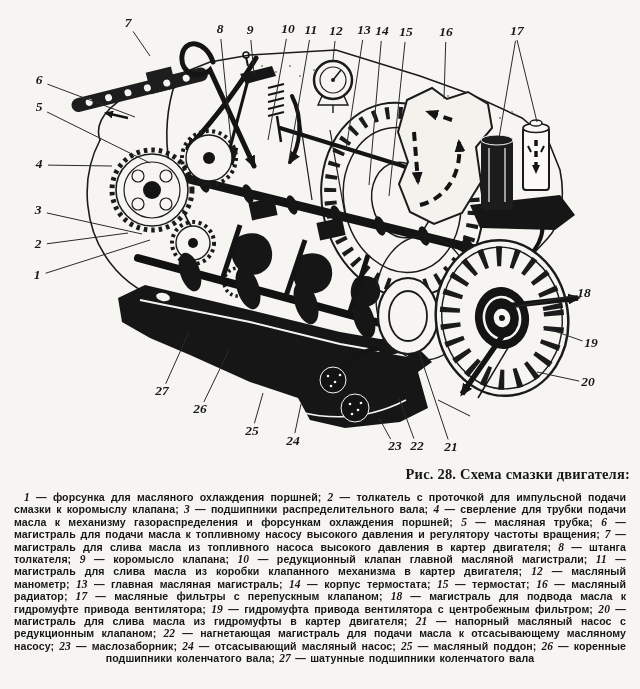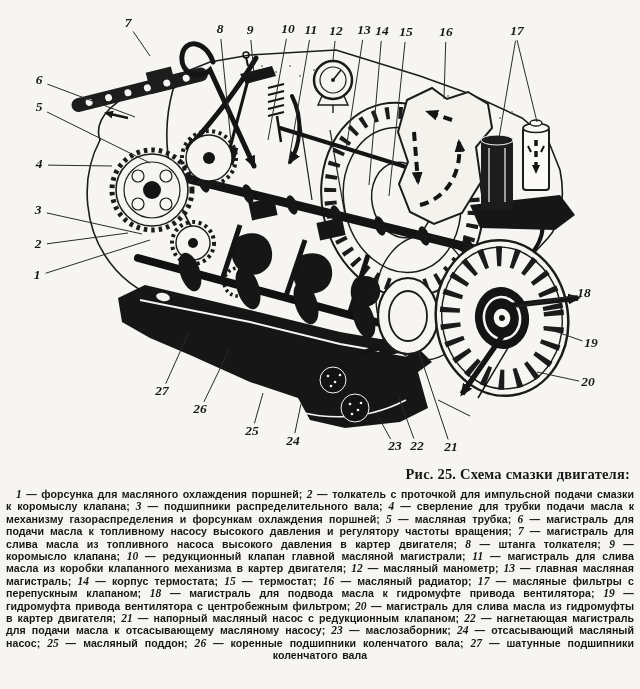--- a/index.html
+++ b/index.html
@@ -11,21 +11,21 @@
   .pipe{fill:none;stroke:#141414;stroke-width:5;stroke-linecap:round;}
   .pipe2{fill:none;stroke:#141414;stroke-width:4;stroke-linecap:round;}
   .dark{fill:#161616;stroke:none;}
   .paperfill{fill:#f6f5f1;}
   .leader{stroke:#2a2a2a;stroke-width:1;}
   .callout{font:italic 700 13.5px "Liberation Serif",serif;fill:#171717;
            text-anchor:middle;dominant-baseline:middle;}
   .caption{padding:4px 6px 0 6px;}
   .caption-title{font:700 14.5px "Liberation Serif",serif;text-align:right;
                  padding-right:4px;margin:2px 0 5px 0;letter-spacing:.2px;}
-  .caption-body{margin:0;font:700 10.6px/12.4px "Liberation Sans",sans-serif;
+  .caption-body{margin:8px;font:700 10.6px/12.4px "Liberation Sans",sans-serif;
                 text-align:justify;text-align-last:center;letter-spacing:.05px;
                 word-spacing:1.4px;text-indent:10px;}
   .cap-num{font:italic 700 11.5px "Liberation Serif",serif;}
 </style>
 </head>
 <body>
 
 <div class="page">
   <div class="figure-area">
     <svg viewBox="0 0 640 460" width="640" height="460">
@@ -287,16 +287,16 @@
           <line x1="203.91651794486245" y1="401.89685942442253" x2="229" y2="350" class="leader"></line>
           <text x="200" y="410" class="callout">26</text>
           <line x1="165.69328209595918" y1="383.79270645342405" x2="189" y2="332" class="leader"></line>
           <text x="162" y="392" class="callout">27</text>
           <line x1="517" y1="40" x2="537" y2="122" class="leader"></line>
         </g>
     </svg>
   </div>
 
   <div class="caption">
-    <div class="caption-title">Рис. 25. Схема смазки двигателя:</div>
+    <div class="caption-title">Рис. 28. Схема смазки двигателя:</div>
     <p class="caption-body" id="caption-body"><span><span class="cap-num">1</span><span> — форсунка для масляного охлаждения поршней; </span></span><span><span class="cap-num">2</span><span> — толкатель с проточкой для импульсной подачи смазки к коромыслу клапана; </span></span><span><span class="cap-num">3</span><span> — подшипники распределительного вала; </span></span><span><span class="cap-num">4</span><span> — сверление для трубки подачи масла к механизму газораспределения и форсункам охлаждения поршней; </span></span><span><span class="cap-num">5</span><span> — масляная трубка; </span></span><span><span class="cap-num">6</span><span> — магистраль для подачи масла к топливному насосу высокого давления и регулятору частоты вращения; </span></span><span><span class="cap-num">7</span><span> — магистраль для слива масла из топливного насоса высокого давления в картер двигателя; </span></span><span><span class="cap-num">8</span><span> — штанга толкателя; </span></span><span><span class="cap-num">9</span><span> — коромысло клапана; </span></span><span><span class="cap-num">10</span><span> — редукционный клапан главной масляной магистрали; </span></span><span><span class="cap-num">11</span><span> — магистраль для слива масла из коробки клапанного механизма в картер двигателя; </span></span><span><span class="cap-num">12</span><span> — масляный манометр; </span></span><span><span class="cap-num">13</span><span> — главная масляная магистраль; </span></span><span><span class="cap-num">14</span><span> — корпус термостата; </span></span><span><span class="cap-num">15</span><span> — термостат; </span></span><span><span class="cap-num">16</span><span> — масляный радиатор; </span></span><span><span class="cap-num">17</span><span> — масляные фильтры с перепускным клапаном; </span></span><span><span class="cap-num">18</span><span> — магистраль для подвода масла к гидромуфте привода вентилятора; </span></span><span><span class="cap-num">19</span><span> — гидромуфта привода вентилятора с центробежным фильтром; </span></span><span><span class="cap-num">20</span><span> — магистраль для слива масла из гидромуфты в картер двигателя; </span></span><span><span class="cap-num">21</span><span> — напорный масляный насос с редукционным клапаном; </span></span><span><span class="cap-num">22</span><span> — нагнетающая магистраль для подачи масла к отсасывающему масляному насосу; </span></span><span><span class="cap-num">23</span><span> — маслозаборник; </span></span><span><span class="cap-num">24</span><span> — отсасывающий масляный насос; </span></span><span><span class="cap-num">25</span><span> — масляный поддон; </span></span><span><span class="cap-num">26</span><span> — коренные подшипники коленчатого вала; </span></span><span><span class="cap-num">27</span><span> — шатунные подшипники коленчатого вала</span></span></p>
   </div>
 </div>
 
 </body></html>

